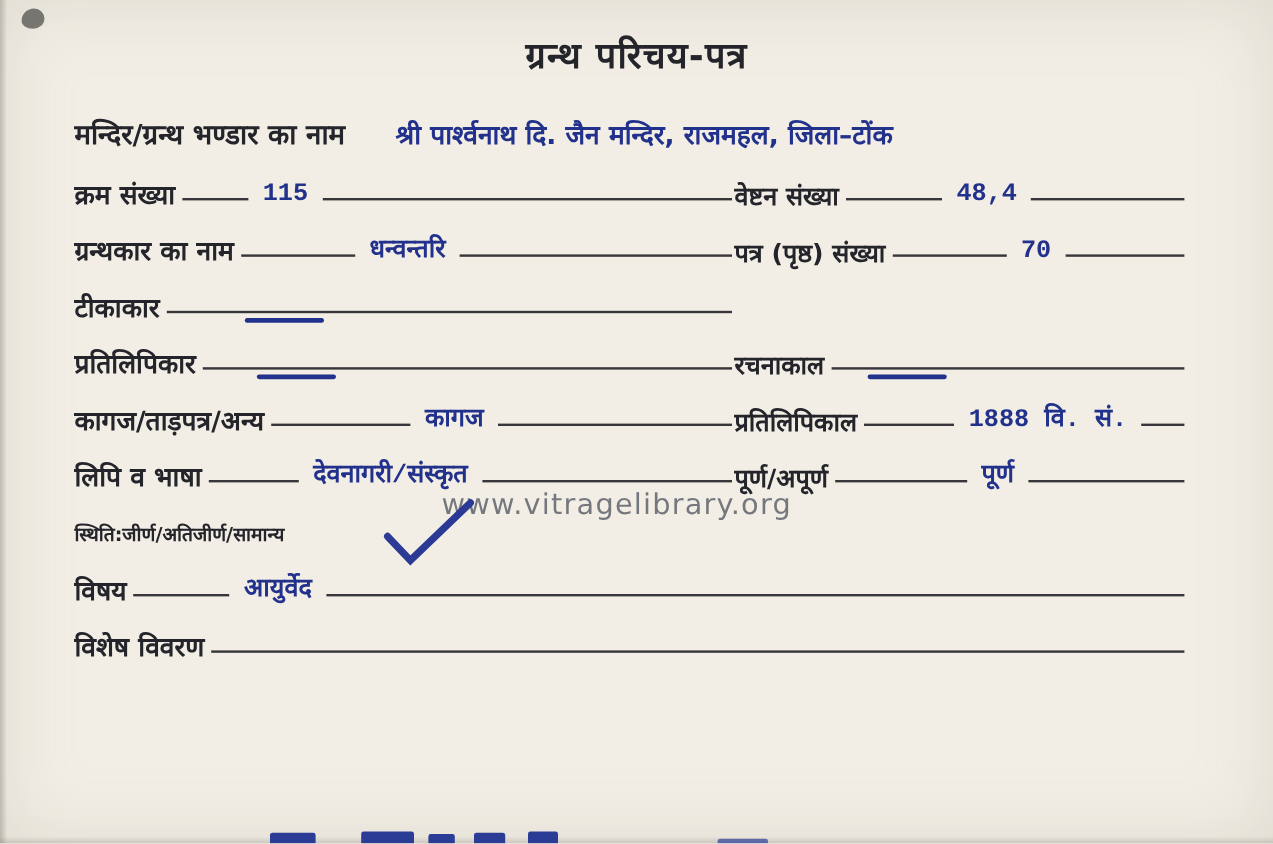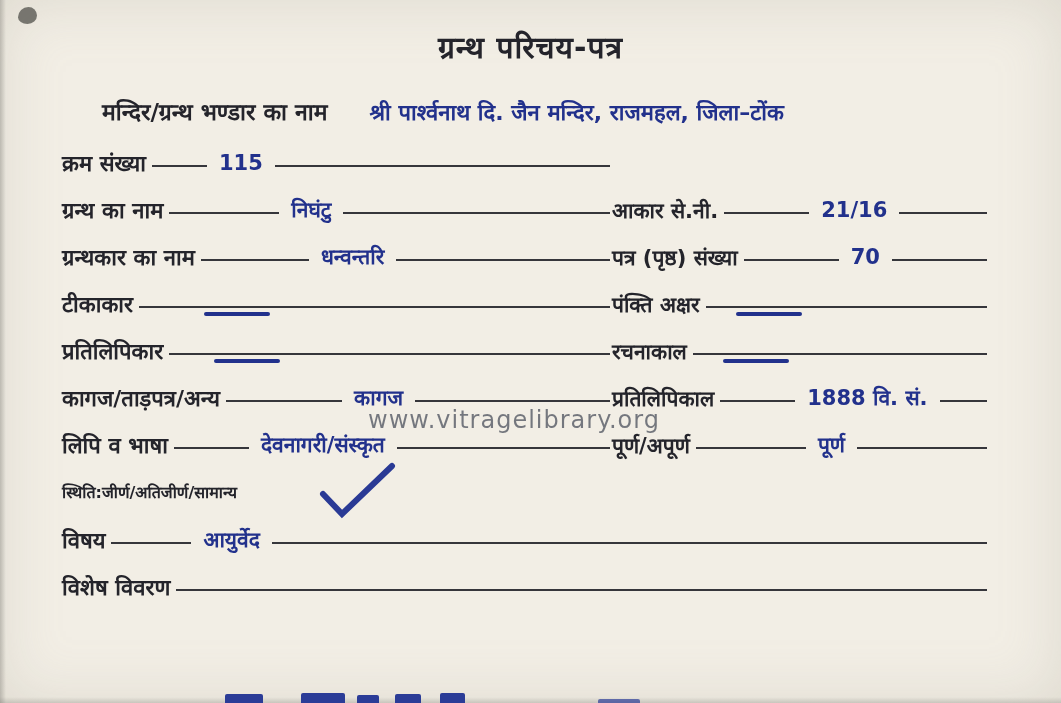--- a/index.html
+++ b/index.html
@@ -44,43 +44,43 @@
   
   .content{position:relative;z-index:1;padding-top:28px;}
   .title{
     text-align:center;font-size:30px;font-weight:bold;color:var(--ink);
     letter-spacing:1px;line-height:40px;
   }
   .header-row{
     display:flex;align-items:baseline;
     margin:28px 0 0 62px;height:36px;white-space:nowrap;
   }
-  .header-row .flabel{font-size:23px;font-weight:bold;color:var(--ink);margin-left:40px;}
+  .header-row .flabel{font-size:23px;font-weight:bold;color:var(--ink);}
   .header-row .hvalue{font-size:22px;font-weight:bold;color:var(--pen);margin-left:42px;}
   .rows{margin-top:16px;}
   .row{display:flex;margin:0 0 15px 62px;height:32px;}
   .cell{display:flex;align-items:center;position:relative;}
   .cell-left{width:550px;}
   .cell-right{flex:1;margin-right:72px;}
   .flabel{font-size:22px;font-weight:bold;color:var(--ink);white-space:nowrap;line-height:32px;}
   .cell-right .flabel{font-size:21px;}
-  .line{flex:1;position:relative;height:32px;margin-left:6px;}
+  .line{flex:1;position:relative;height:32px;margin-left:6px;font-family:Liberation Mono, monospace;}
   .line::before{
     content:"";position:absolute;left:0;right:2px;top:17px;
     border-top:2px solid var(--rule);opacity:.92;
   }
   .value{
     position:absolute;top:0;line-height:30px;
     font-size:21px;font-weight:bold;color:var(--pen);
     background:var(--paper);padding:0 12px;white-space:nowrap;
   }
   .value:empty{display:none;}
   .blank-dash{position:absolute;top:23px;height:4px;width:66px;background:var(--pen);border-radius:2px;}
   .d30{left:30px;} .d45{left:45px;} .d65{left:65px;} .ml55{left:55px;} .ml70{left:70px;} .ml75{left:75px;}
-  .ml80{left:80px;} .ml85{left:85px;} .ml90{left:108px;} .ml95{left:95px;text-align:right;}
+  .ml80{left:80px;} .ml85{left:85px;} .ml90{left:95px;} .ml95{left:95px;text-align:right;}
   .ml100{left:116px;} .ml110{left:110px;}
   
   .condition{position:relative;}
   .condition .flabel{font-size:16px;}
   .check-mark{position:absolute;left:254px;top:-15px;width:86px;height:60px;pointer-events:none;}
   
   .row-full{display:flex;margin:0 72px 15px 62px;height:32px;}
   .row-full .line{flex:1;}
   .rows-full{margin-top:16px;}
 </style>
@@ -101,36 +101,28 @@
 
     <div class="rows">
 
       <div class="row">
         <div class="cell cell-left">
           <span class="flabel">क्रम संख्या</span>
           <span class="line">
             <span class="value ml55">115</span>
           </span>
         </div>
-      </div>
-
-      <div class="row">
-        <div class="cell cell-left">
-          <span class="flabel">ग्रन्थ का नाम</span>
-          <span class="line">
-            <span class="value ml110">निघंटु</span>
-          </span>
-        </div>
-        <div class="cell cell-right">
-          <span class="flabel">आकार से.नी.</span>
-          <span class="line">
-            <span class="value ml85">21/16</span>
-          </span>
-        </div>
-      </div>
+        <div class="cell cell-right">
+          <span class="flabel">वेष्टन संख्या</span>
+          <span class="line">
+            <span class="value ml80">48,4</span>
+          </span>
+        </div>
+      </div>
+
 
       <div class="row">
         <div class="cell cell-left">
           <span class="flabel">ग्रन्थकार का नाम</span>
           <span class="line">
             <span class="value ml90">धन्वन्तरि</span>
           </span>
         </div>
         <div class="cell cell-right">
           <span class="flabel">पत्र (पृष्ठ) संख्या</span>
@@ -139,27 +131,20 @@
           </span>
         </div>
       </div>
 
       <div class="row">
         <div class="cell cell-left">
           <span class="flabel">टीकाकार</span>
           <span class="line">
 
             <span class="blank-dash d65"></span>
-          </span>
-        </div>
-        <div class="cell cell-right">
-          <span class="flabel">पंक्ति अक्षर</span>
-          <span class="line">
-
-            <span class="blank-dash d30"></span>
           </span>
         </div>
       </div>
 
       <div class="row">
         <div class="cell cell-left">
           <span class="flabel">प्रतिलिपिकार</span>
           <span class="line">
 
             <span class="blank-dash d45"></span>

